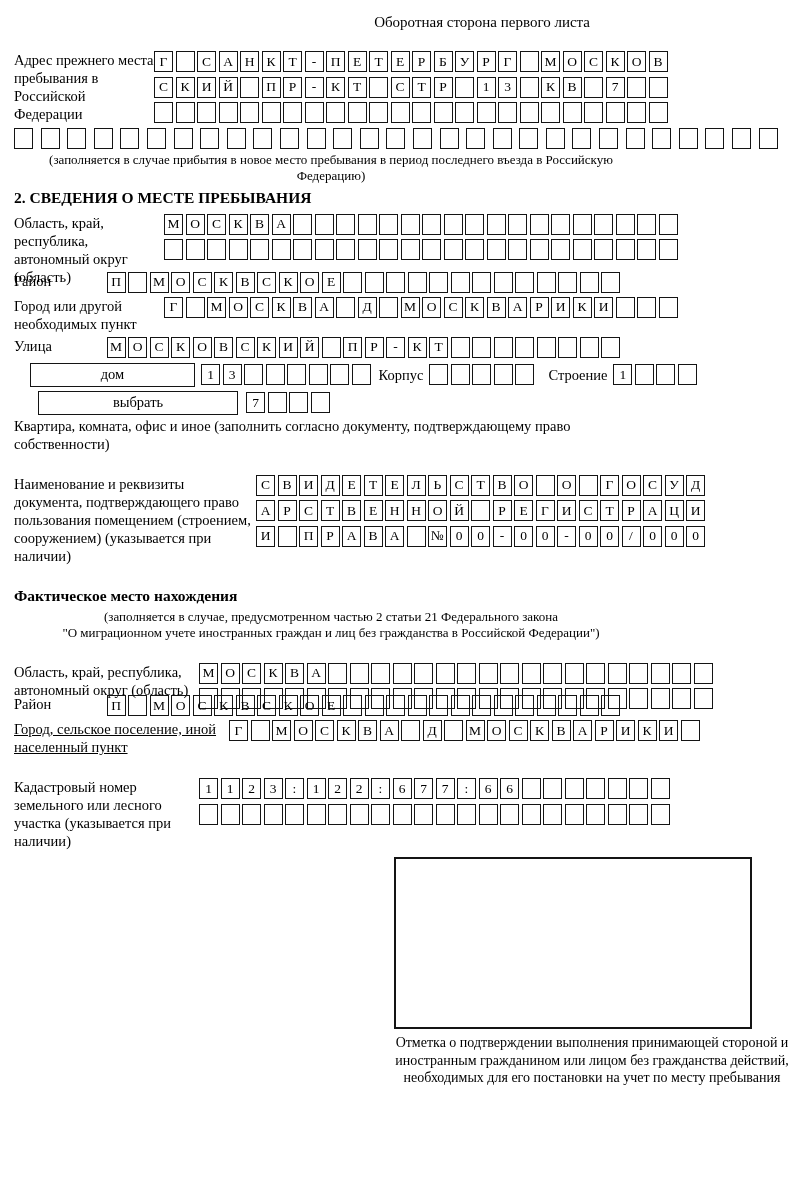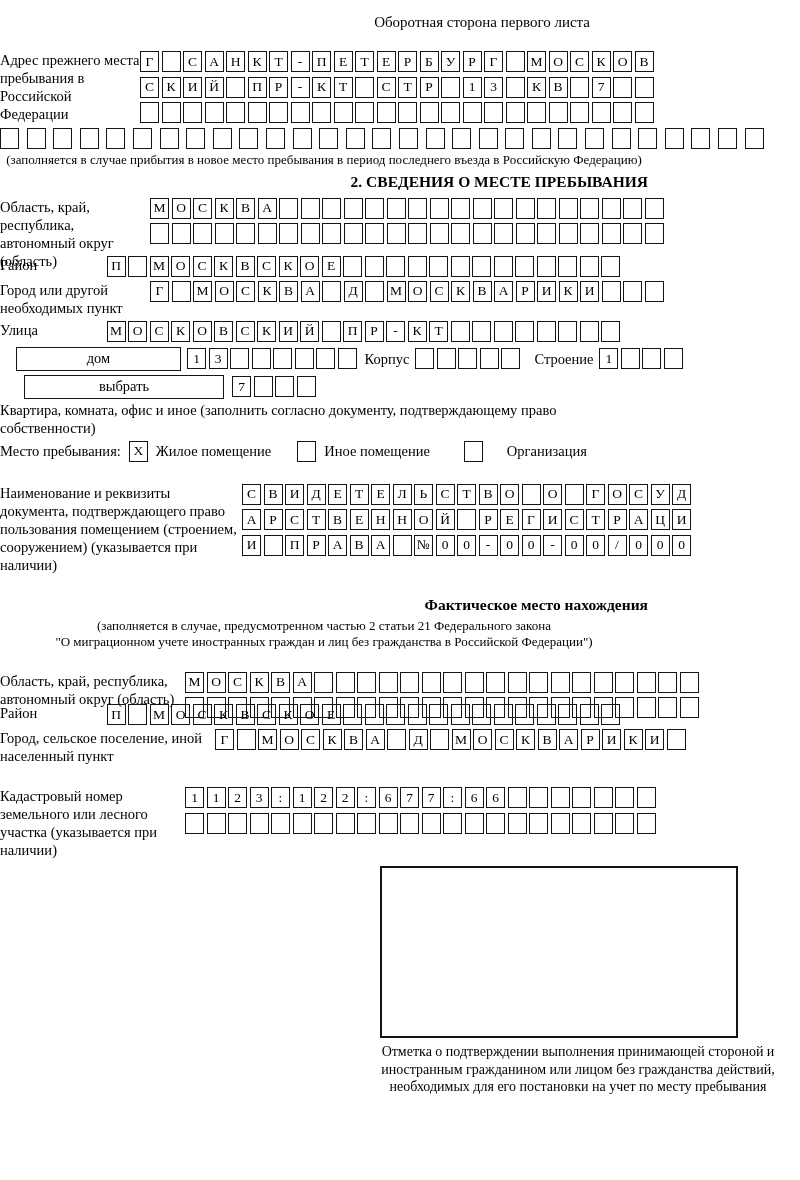--- a/index.html
+++ b/index.html
@@ -1,44 +1,44 @@
 <!DOCTYPE html>
 <html><head>
 <meta charset="utf-8">
 <style>
   * { box-sizing: border-box; }
   html,body { margin:0; padding:0; }
   body {
     width:800px; height:1180px; background:#fff; color:#000;
     font-family:"Liberation Serif", serif; overflow:hidden;
   }
-  .page { width:656px; height:1180px; padding:14px 8px 0 0;border-radius:27px; }
+  .page { width:656px; height:1180px; padding:14px 8px 0 14px;border-radius:27px; }
 
   .side-note { text-align:right; padding-right:58px; font-size:15px; }
 
   .label { font-size:14.5px; line-height:18px; }
   .note  { font-size:13px;  line-height:16px; text-align:center; }
-  .title { font-size:15.5px; font-weight:bold; text-align:right; }
+  .title { font-size:15.5px; font-weight:bold; text-align:left; }
 
   .row { display:flex; align-items:flex-start; padding-right:28px; }
   .row .cells { margin-left:auto; }
   .cells { display:flex; gap:2.5px; }
   .stack { display:flex; flex-direction:column; gap:4.5px; margin-left:auto; }
 
   .cell {
     flex:none; display:inline-flex; align-items:center; justify-content:center;
     width:19px; height:21px; border:1.6px solid #141414;
     font-size:13.5px; line-height:20px;
   }
   .cells.full { width:764px; justify-content:space-between; gap:0; margin-top:4.5px; }
 
   .w140 { width:140px; flex:none; }
   .w150 { width:150px; flex:none; }
   .w185 { width:185px; flex:none; }
-  .w215 { width:215px; flex:none; }
+  .w215 { width:215px; flex:none;text-decoration:underline; }
   .w240 { width:242px; flex:none; }
 
   .labelbox {
     flex:none; border:1.6px solid #141414; height:24px;
     display:flex; align-items:center; justify-content:center; font-size:14.5px;
   }
   .inline-row { display:flex; align-items:center; }
   .gap6{width:6px;flex:none}.gap8{width:8px;flex:none}.gap14{width:14px;flex:none}
 
   .stay-row { display:flex; align-items:center; margin-top:4px; }
@@ -369,31 +369,20 @@
     <div class="gap8"></div>
     <div class="cells">
         <span class="cell">7</span>
         <span class="cell"></span>
         <span class="cell"></span>
         <span class="cell"></span>
       </div>
   </div>
   <div class="label mt2">Квартира, комната, офис и иное (заполнить согласно документу, подтверждающему право собственности)</div>
 
-  <div class="stay-row">
-    <span class="label">Место пребывания:</span>
-    <span class="cell">X</span>
-    <span class="label">Жилое помещение</span>
-    <span style="width:18px"></span>
-    <span class="cell"></span>
-    <span class="label">Иное помещение</span>
-    <span style="width:26px"></span>
-    <span class="cell"></span>
-    <span class="label" style="margin-left:16px">Организация</span>
-  </div>
 
   <div class="row mt6">
     <div class="label w240">Наименование и реквизиты документа, подтверждающего право пользования помещением (строением, сооружением) (указывается при наличии)</div>
     <div class="stack">
       <div class="cells">
           <span class="cell">С</span>
           <span class="cell">В</span>
           <span class="cell">И</span>
           <span class="cell">Д</span>
           <span class="cell">Е</span>

